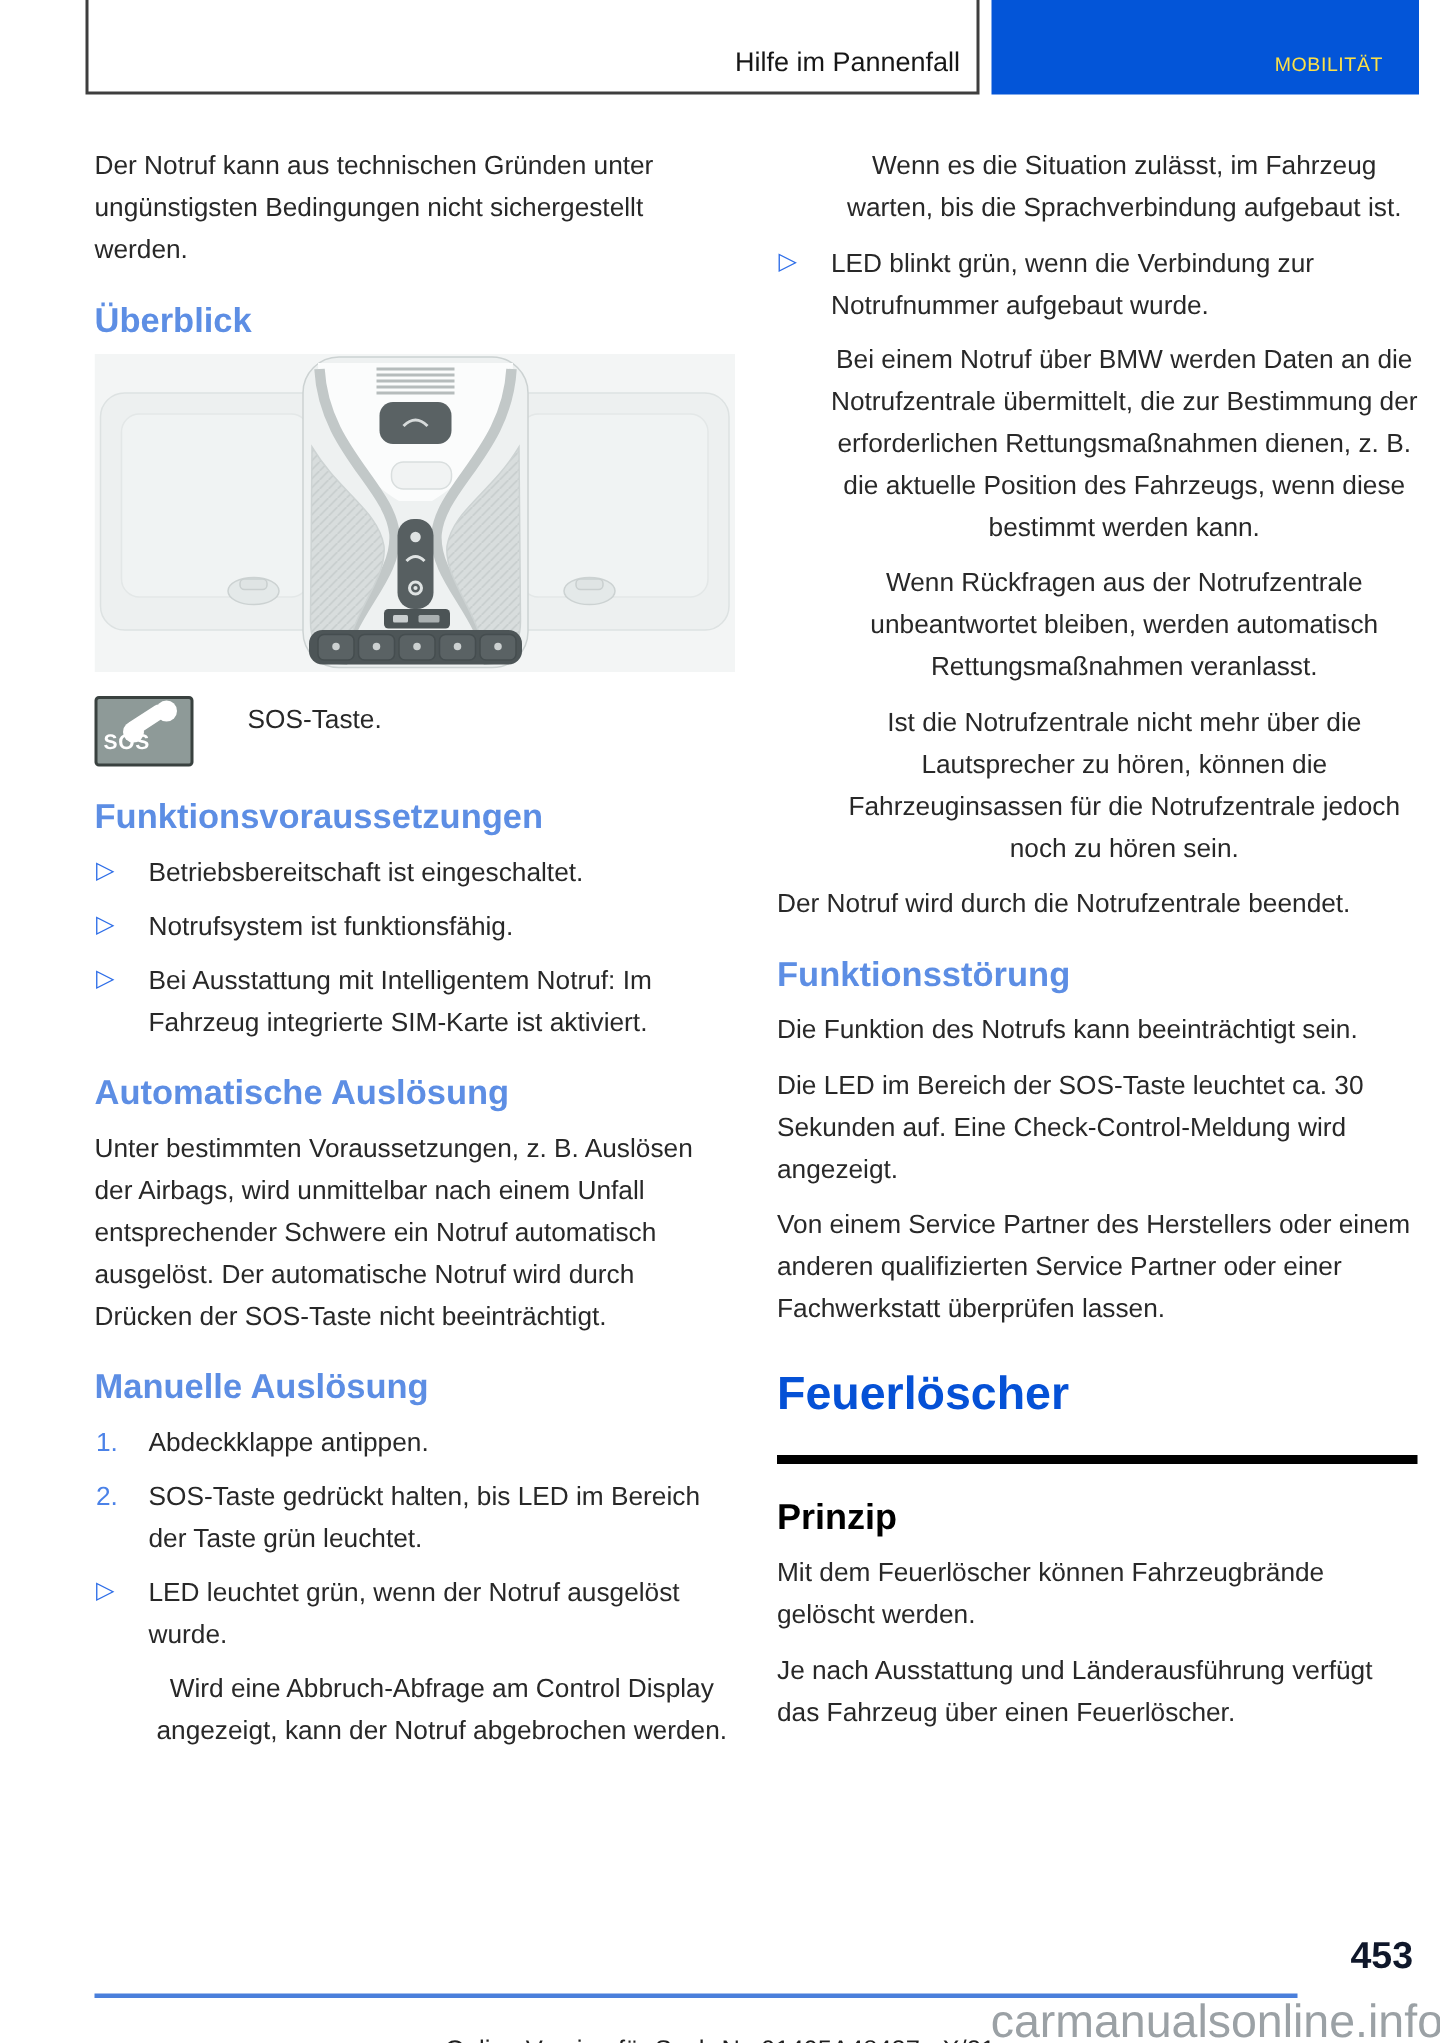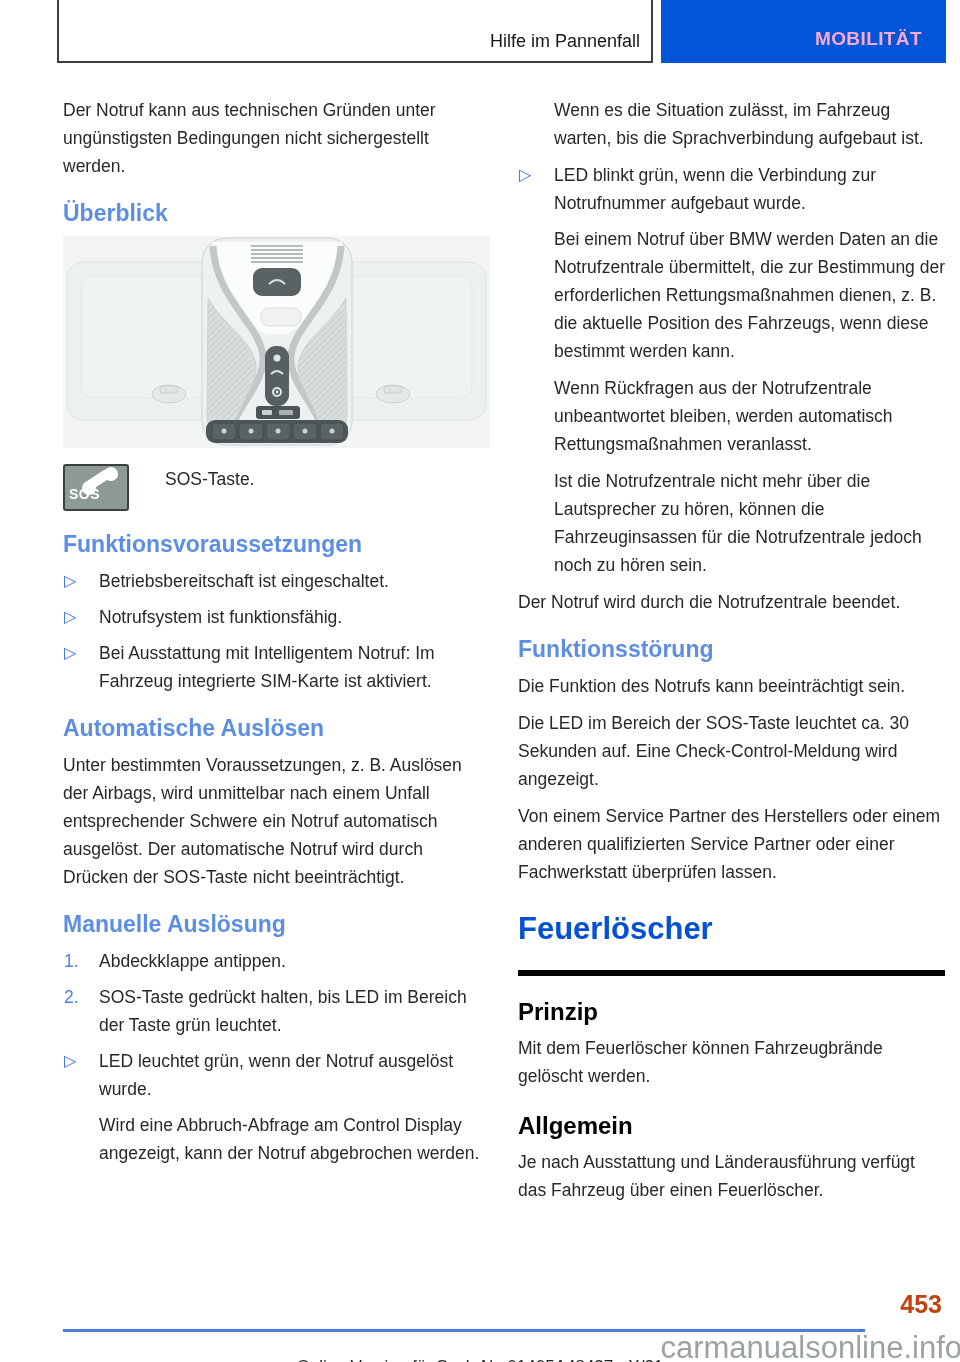--- a/index.html
+++ b/index.html
@@ -5,28 +5,28 @@
   html,body{margin:0;padding:0;background:#fff;}
   .page{
     position:relative;width:960px;height:1362px;background:#ffffff;
     font-family:"Liberation Sans","DejaVu Sans",sans-serif;color:#282828;overflow:hidden;
   }
   
   .header-box{position:absolute;left:57px;top:-8px;width:596px;height:71px;
     border:2px solid #3e3e3e;background:#fff;box-sizing:border-box;}
   .header-box .crumb{position:absolute;right:11px;bottom:9px;font-size:18px;color:#161616;}
   .header-tab{position:absolute;left:661px;top:0;width:285px;height:63px;background:#0355d8;}
-  .header-tab .tab-label{position:absolute;right:24px;bottom:13px;color:#f9a8d4;
-    font-size:19px;font-weight:bold;letter-spacing:.4px;}
+  .header-tab .tab-label{position:absolute;right:24px;bottom:13px;color:#fde047;
+    font-size:13px;font-weight:normal;letter-spacing:.4px;}
   
   .col{position:absolute;top:96px;width:427px;font-size:17.5px;line-height:28px;}
   .col.left{left:63px;}
   .col.right{left:518px;}
   p{margin:0 0 9px;}
-  .indent{margin-left:36px;}
+  .indent{margin-left:36px;text-align:center;}
   h3.light{font-size:23px;line-height:26px;font-weight:bold;color:#5d8ee4;margin:20px 0 10px;}
   h2.dark{font-size:24px;line-height:27px;font-weight:bold;color:#000000;margin:22px 0 9px;}
   h1.chapter{font-size:31px;line-height:34px;font-weight:bold;color:#0551d6;
     margin:26px 0 22px;padding-bottom:24px;border-bottom:6px solid #000000;}
   
   ul.tri{list-style:none;margin:0 0 4px;padding:0;}
   ul.tri li{position:relative;padding-left:36px;margin:0 0 8px;}
   .tri-marker{position:absolute;left:1px;top:0;color:#2e6ee8;font-size:16px;}
   
   ol.steps{list-style:none;margin:0 0 4px;padding:0;}
@@ -37,21 +37,21 @@
   .photo svg{display:block;}
   
   .sos-row{display:flex;align-items:flex-start;margin:0 0 10px;}
   .sos-icon{position:relative;flex:none;width:66px;height:47px;background:#8e9a98;
     border:2px solid #39413f;border-radius:3px;box-sizing:border-box;margin-right:36px;}
   .sos-icon .sos-text{position:absolute;left:4px;bottom:1px;color:#fff;font-size:14px;
     font-weight:bold;letter-spacing:.5px;}
   .sos-caption{padding-top:1px;}
   
   .footer-rule{position:absolute;left:63px;top:1329px;width:802px;height:3px;background:#4a7fdb;}
-  .page-number{position:absolute;right:18px;top:1290px;font-size:25px;font-weight:bold;color:#c2410c;}
+  .page-number{position:absolute;right:18px;top:1290px;font-size:25px;font-weight:bold;color:#0f172a;}
   .version-line{position:absolute;left:0;top:1336px;width:100%;text-align:center;
     font-size:17px;color:#1f1f1f;margin-top:21px;}
   .watermark{position:absolute;right:-2px;top:1330px;font-size:31px;color:#9ba1a5;}
 </style>
 </head>
 <body>
 
 <div class="page">
 
   <div class="header-box">
@@ -160,21 +160,21 @@
       <li>
         <span class="tri-marker">▷</span>
         <span>Notrufsystem ist funktionsfähig.</span>
       </li>
       <li>
         <span class="tri-marker">▷</span>
         <span>Bei Ausstattung mit Intelligentem Notruf: Im Fahrzeug integrierte SIM-Karte ist aktiviert.</span>
       </li>
     </ul>
 
-    <h3 class="light">Automatische Auslösen</h3>
+    <h3 class="light">Automatische Auslösung</h3>
     <p>Unter bestimmten Voraussetzungen, z. B. Auslösen der Airbags, wird unmittelbar nach einem Unfall entsprechender Schwere ein Notruf automatisch ausgelöst. Der automatische Notruf wird durch Drücken der SOS-Taste nicht beeinträchtigt.</p>
 
     <h3 class="light">Manuelle Auslösung</h3>
     <ol class="steps">
       <li>
         <span class="step-num">1.</span>
         <span>Abdeckklappe antippen.</span>
       </li>
       <li>
         <span class="step-num">2.</span>
@@ -206,21 +206,20 @@
     <h3 class="light">Funktionsstörung</h3>
     <p>Die Funktion des Notrufs kann beeinträchtigt sein.</p>
     <p>Die LED im Bereich der SOS-Taste leuchtet ca. 30 Sekunden auf. Eine Check-Control-Meldung wird angezeigt.</p>
     <p>Von einem Service Partner des Herstellers oder einem anderen qualifizierten Service Partner oder einer Fachwerkstatt überprüfen lassen.</p>
 
     <h1 class="chapter">Feuerlöscher</h1>
 
     <h2 class="dark">Prinzip</h2>
     <p>Mit dem Feuerlöscher können Fahrzeugbrände gelöscht werden.</p>
 
-    <h2 class="dark">Allgemein</h2>
     <p>Je nach Ausstattung und Länderausführung verfügt das Fahrzeug über einen Feuerlöscher.</p>
   </div>
 
   <div class="page-number">453</div>
   <div class="footer-rule"></div>
   <div class="version-line">Online Version für Sach-Nr. 01405A48437 - X/21</div>
   <div class="watermark">carmanualsonline.info</div>
 
 </div>
 

